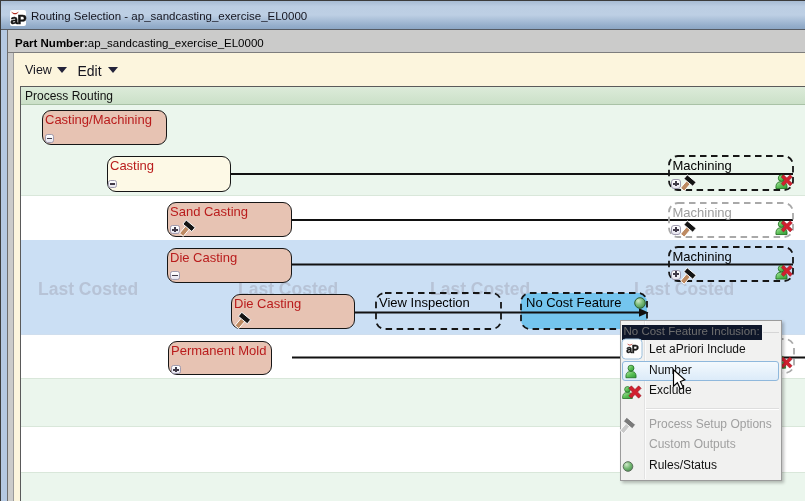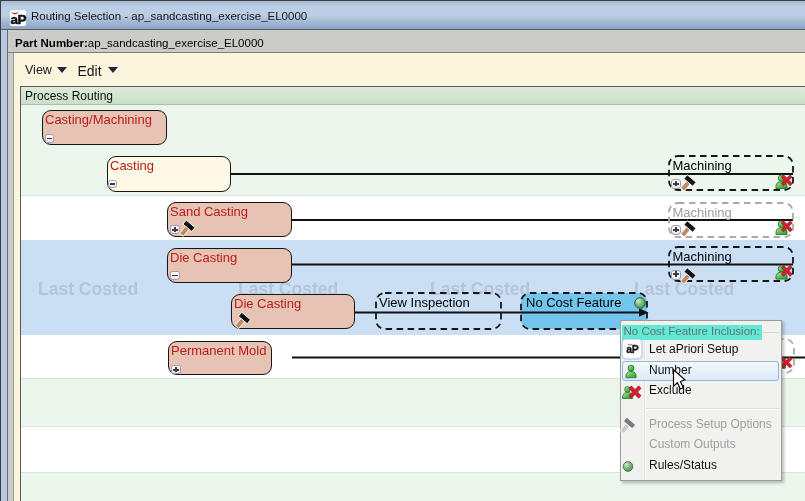--- a/index.html
+++ b/index.html
@@ -131,22 +131,22 @@
 <div class="pm plus big" style="left:671px;top:225px"></div>
 <div class="pm plus big" style="left:671px;top:269.5px"></div>
 <div class="abs" style="left:672.5px;top:157.5px;font-size:13px;color:#000">Machining</div>
 <div class="abs" style="left:672.5px;top:204.5px;font-size:13px;color:#9d9d9d">Machining</div>
 <div class="abs" style="left:672.5px;top:248.5px;font-size:13px;color:#000">Machining</div>
 <div class="abs" style="left:379px;top:294.5px;font-size:13px;color:#000">View Inspection</div>
 <div class="abs" style="left:526px;top:294.5px;font-size:13px;color:#000">No Cost Feature</div>
 
 <div class="abs" id="menu"></div>
 <div class="abs" id="menugutter"></div>
-<div class="mtxt" style="left:621.5px;top:324.5px;color:#6e6e6e;background:#5eead4;padding:0 2px 2px 2px;font-size:11.5px">No Cost Feature Inclusion:</div>
-<div class="mtxt" style="left:649px;top:342.5px;color:#111">Let aPriori Setup</div>
+<div class="mtxt" style="left:621.5px;top:324.5px;color:#6e6e6e;background:#0f172a;padding:0 2px 2px 2px;font-size:11.5px">No Cost Feature Inclusion:</div>
+<div class="mtxt" style="left:649px;top:342.5px;color:#111">Let aPriori Include</div>
 <div class="abs" style="left:621.5px;top:360.5px;width:157.5px;height:20px;border:1px solid #8fb8dc;border-radius:3px;background:linear-gradient(180deg,#f3f9fd,#dcebf9);box-sizing:border-box"></div>
 <div class="mtxt" style="left:649px;top:363.7px;color:#111">Number</div>
 <div class="mtxt" style="left:649px;top:384px;color:#111">Exclude</div>
 <div class="abs" style="left:646px;top:408px;width:133px;height:1px;background:#dedede;border-bottom:1px solid #fff"></div>
 <div class="abs" style="left:763px;top:332px;width:16px;height:1px;background:#d6d6d6"></div>
 <div class="mtxt" style="left:649px;top:417.9px;color:#a0a0a0">Process Setup Options</div>
 <div class="mtxt" style="left:649px;top:438.4px;color:#a0a0a0">Custom Outputs</div>
 <div class="mtxt" style="left:649px;top:459px;color:#111">Rules/Status</div>
 
 <svg class="abs" id="icons" width="805" height="501" viewBox="0 0 805 501" style="left:0;top:0">

